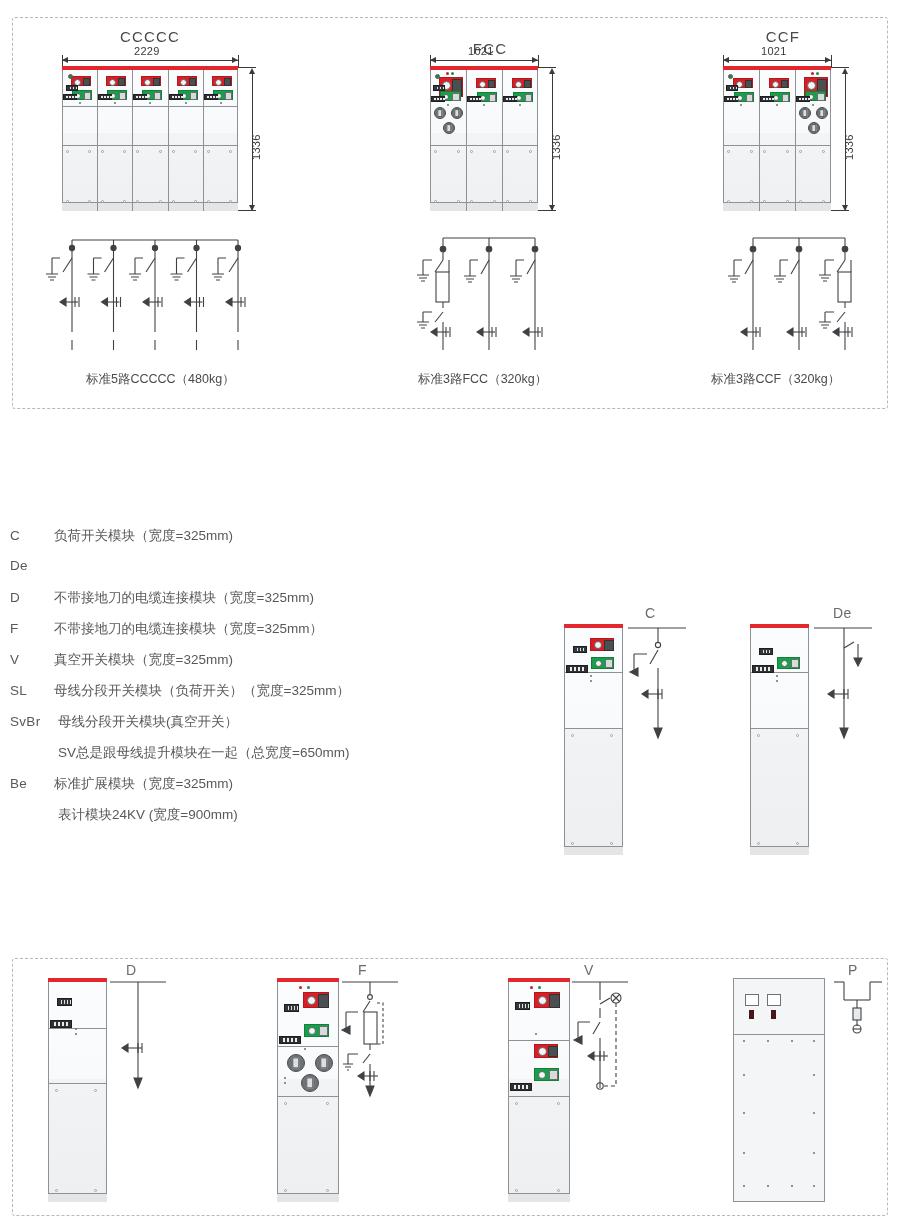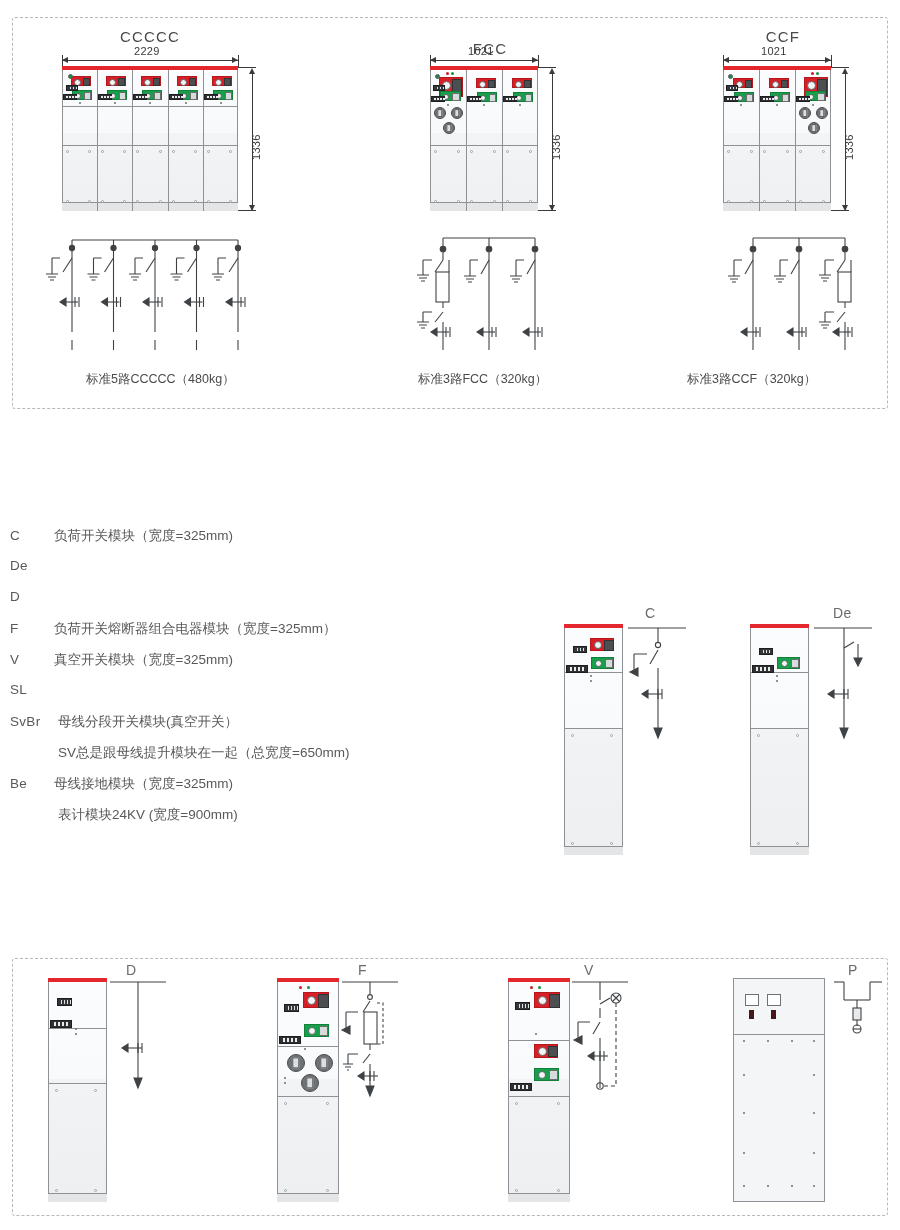--- a/index.html
+++ b/index.html
@@ -652,56 +652,58 @@
           <line x1="38" y1="90" x2="38" y2="118"></line>
           <path d="M26 100 L32 96 L32 104 Z" fill="#3f4245"></path>
           <line x1="32" y1="100" x2="44" y2="100"></line>
           <line x1="41" y1="95" x2="41" y2="105"></line>
           <line x1="45" y1="95" x2="45" y2="105"></line>
         </g>
       </g>
     </svg>
   </div>
 
-  <div class="caption" style="left:687px; top:371px;">标准3路CCF（320kg）</div>
+  <div class="caption" style="left:711px; top:371px;">标准3路CCF（320kg）</div>
 
 
   <div id="module-list">
     <div class="mrow">
       <div class="mcode">C</div>
       <div class="mdesc">负荷开关模块（宽度=325mm)</div>
     </div>
     <div class="mrow">
       <div class="mcode">De</div>
     </div>
     <div class="mrow">
       <div class="mcode">D</div>
+      <div class="mdesc">不带接地刀的电缆连接模块（宽度=325mm)</div>
     </div>
     <div class="mrow">
       <div class="mcode">F</div>
-      <div class="mdesc">负荷开关熔断器组合电器模块（宽度=325mm）</div>
+      <div class="mdesc">不带接地刀的电缆连接模块（宽度=325mm）</div>
     </div>
     <div class="mrow">
       <div class="mcode">V</div>
       <div class="mdesc">真空开关模块（宽度=325mm)</div>
     </div>
     <div class="mrow">
       <div class="mcode">SL</div>
+      <div class="mdesc">母线分段开关模块（负荷开关）（宽度=325mm）</div>
     </div>
     <div class="mrow">
       <div class="mcode" style="width:48px;">SvBr</div>
       <div class="mdesc">母线分段开关模块(真空开关）</div>
     </div>
     <div class="mrow indent">
       <div class="mcode" style="width:48px;"></div>
       <div class="mdesc">SV总是跟母线提升模块在一起（总宽度=650mm)</div>
     </div>
     <div class="mrow">
       <div class="mcode">Be</div>
-      <div class="mdesc">母线接地模块（宽度=325mm)</div>
+      <div class="mdesc">标准扩展模块（宽度=325mm)</div>
     </div>
     <div class="mrow indent">
       <div class="mcode" style="width:48px;"></div>
       <div class="mdesc">表计模块24KV (宽度=900mm)</div>
     </div>
   </div>
 
   <div class="cab" id="modC" style="left:564px; top:624px; width:59px; height:231px;">
     <div class="cab-body" style="background:linear-gradient(to bottom,#fbfcfe 0%,#f8fafb 45%,#f1f3f4 45%,#edeff0 100%);"></div>
     <div class="cab-topbar"></div>

